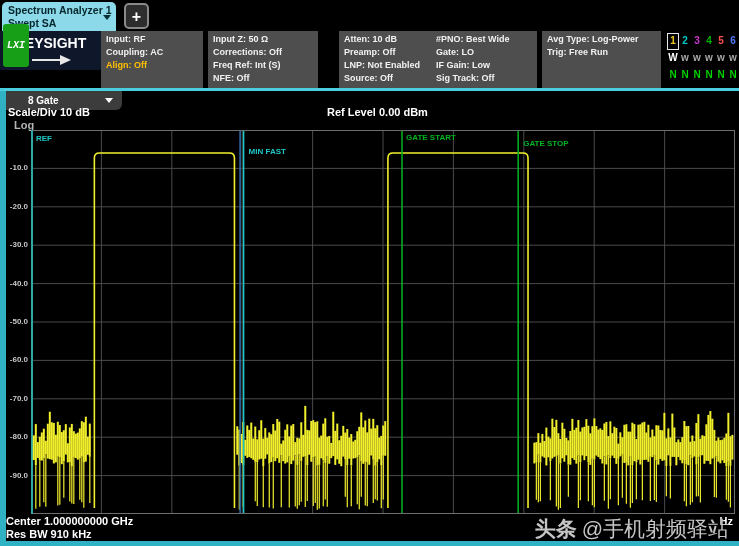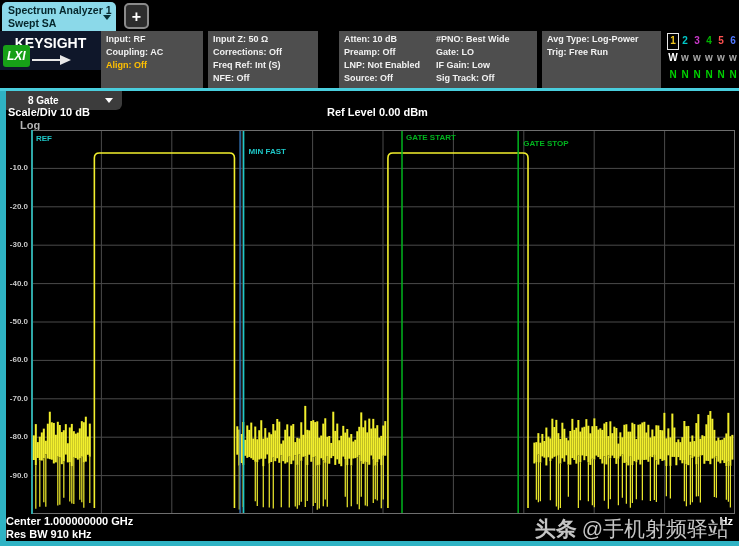--- a/index.html
+++ b/index.html
@@ -15,42 +15,42 @@
   .add-tab{position:absolute;left:124px;top:3px;width:25px;height:26px;background:#2d2d2d;
        border:2px solid #8a8a8a;border-radius:5px;color:#fff;font-weight:bold;font-size:16px;
        text-align:center;line-height:24px;box-sizing:border-box;}
 
   
   .header{position:absolute;left:0;top:31px;width:739px;height:57px;background:#000;}
   .brand{position:absolute;left:0;top:0;width:101px;height:39px;background:#0f172a;}
   .brand-name{color:#fff;font-weight:bold;font-size:14px;letter-spacing:0;text-align:center;margin-top:4px;}
   .brand-arrow{display:block;margin:3px auto 0;}
   .lxi{position:absolute;left:3px;bottom:3px;background:#17a017;color:#fff;font-weight:bold;
-       font-style:italic;font-size:12px;padding:4px 4px;border-radius:3px;}
+       font-style:italic;font-size:10px;padding:16px 4px;border-radius:3px;font-family:Liberation Mono, monospace;}
   .info-panel{position:absolute;top:0;height:57px;background:#4e4e4e;box-sizing:border-box;
        padding:2px 12px 0 5px;overflow:hidden;}
   .info-line{color:#f2f2f2;font-size:9px;font-weight:bold;line-height:13px;white-space:nowrap;}
   .traces{position:absolute;left:663px;top:0;width:76px;height:57px;background:#000;
        padding:2px 0 0 4px;box-sizing:border-box;}
   .trace-row{display:grid;grid-template-columns:repeat(6,12px);height:17px;}
   .trace-cell{font-size:10px;font-weight:bold;text-align:center;line-height:15px;}
   .trace-cell.sel{outline:1px solid #e6e6e6;outline-offset:-1px;}
 
   .cyan-divider{position:absolute;left:0;top:88px;width:739px;height:3px;background:#49cedd;}
   .left-strip{position:absolute;left:0;top:91px;width:6px;height:455px;background:#2fb3c4;}
   .bottom-strip{position:absolute;left:0;top:541px;width:739px;height:5px;background:#2fb3c4;}
 
   
   .gate-select{position:absolute;left:6px;top:91px;width:116px;height:19px;background:#3c3c3c;
        border-radius:0 0 6px 0;color:#fff;font-size:10px;font-weight:bold;line-height:19px;
        padding-left:22px;box-sizing:border-box;}
   .gate-caret{position:absolute;right:9px;top:7px;width:0;height:0;border-left:4px solid transparent;
        border-right:4px solid transparent;border-top:5px solid #fff;}
   .scale-div{position:absolute;left:8px;top:106px;color:#fff;font-size:11px;font-weight:bold;}
-  .log-lbl{position:absolute;left:14px;top:119px;color:#b4b4b4;font-size:11px;font-weight:bold;margin-left:6px;}
+  .log-lbl{position:absolute;left:14px;top:119px;color:#b4b4b4;font-size:11px;font-weight:bold;}
   .ref-level{position:absolute;left:327px;top:106px;color:#fff;font-size:11px;font-weight:bold;}
 
   
   .ylabels{position:absolute;left:0;top:130px;width:28px;height:384px;}
   .ylabel{position:absolute;right:0;width:28px;text-align:right;color:#c8c8c8;
        font-size:8px;font-weight:bold;}
   .plot{position:absolute;left:31px;top:130px;width:704px;height:384px;}
 
   
   .ft{position:absolute;color:#fff;font-size:11px;font-weight:bold;white-space:nowrap;}

